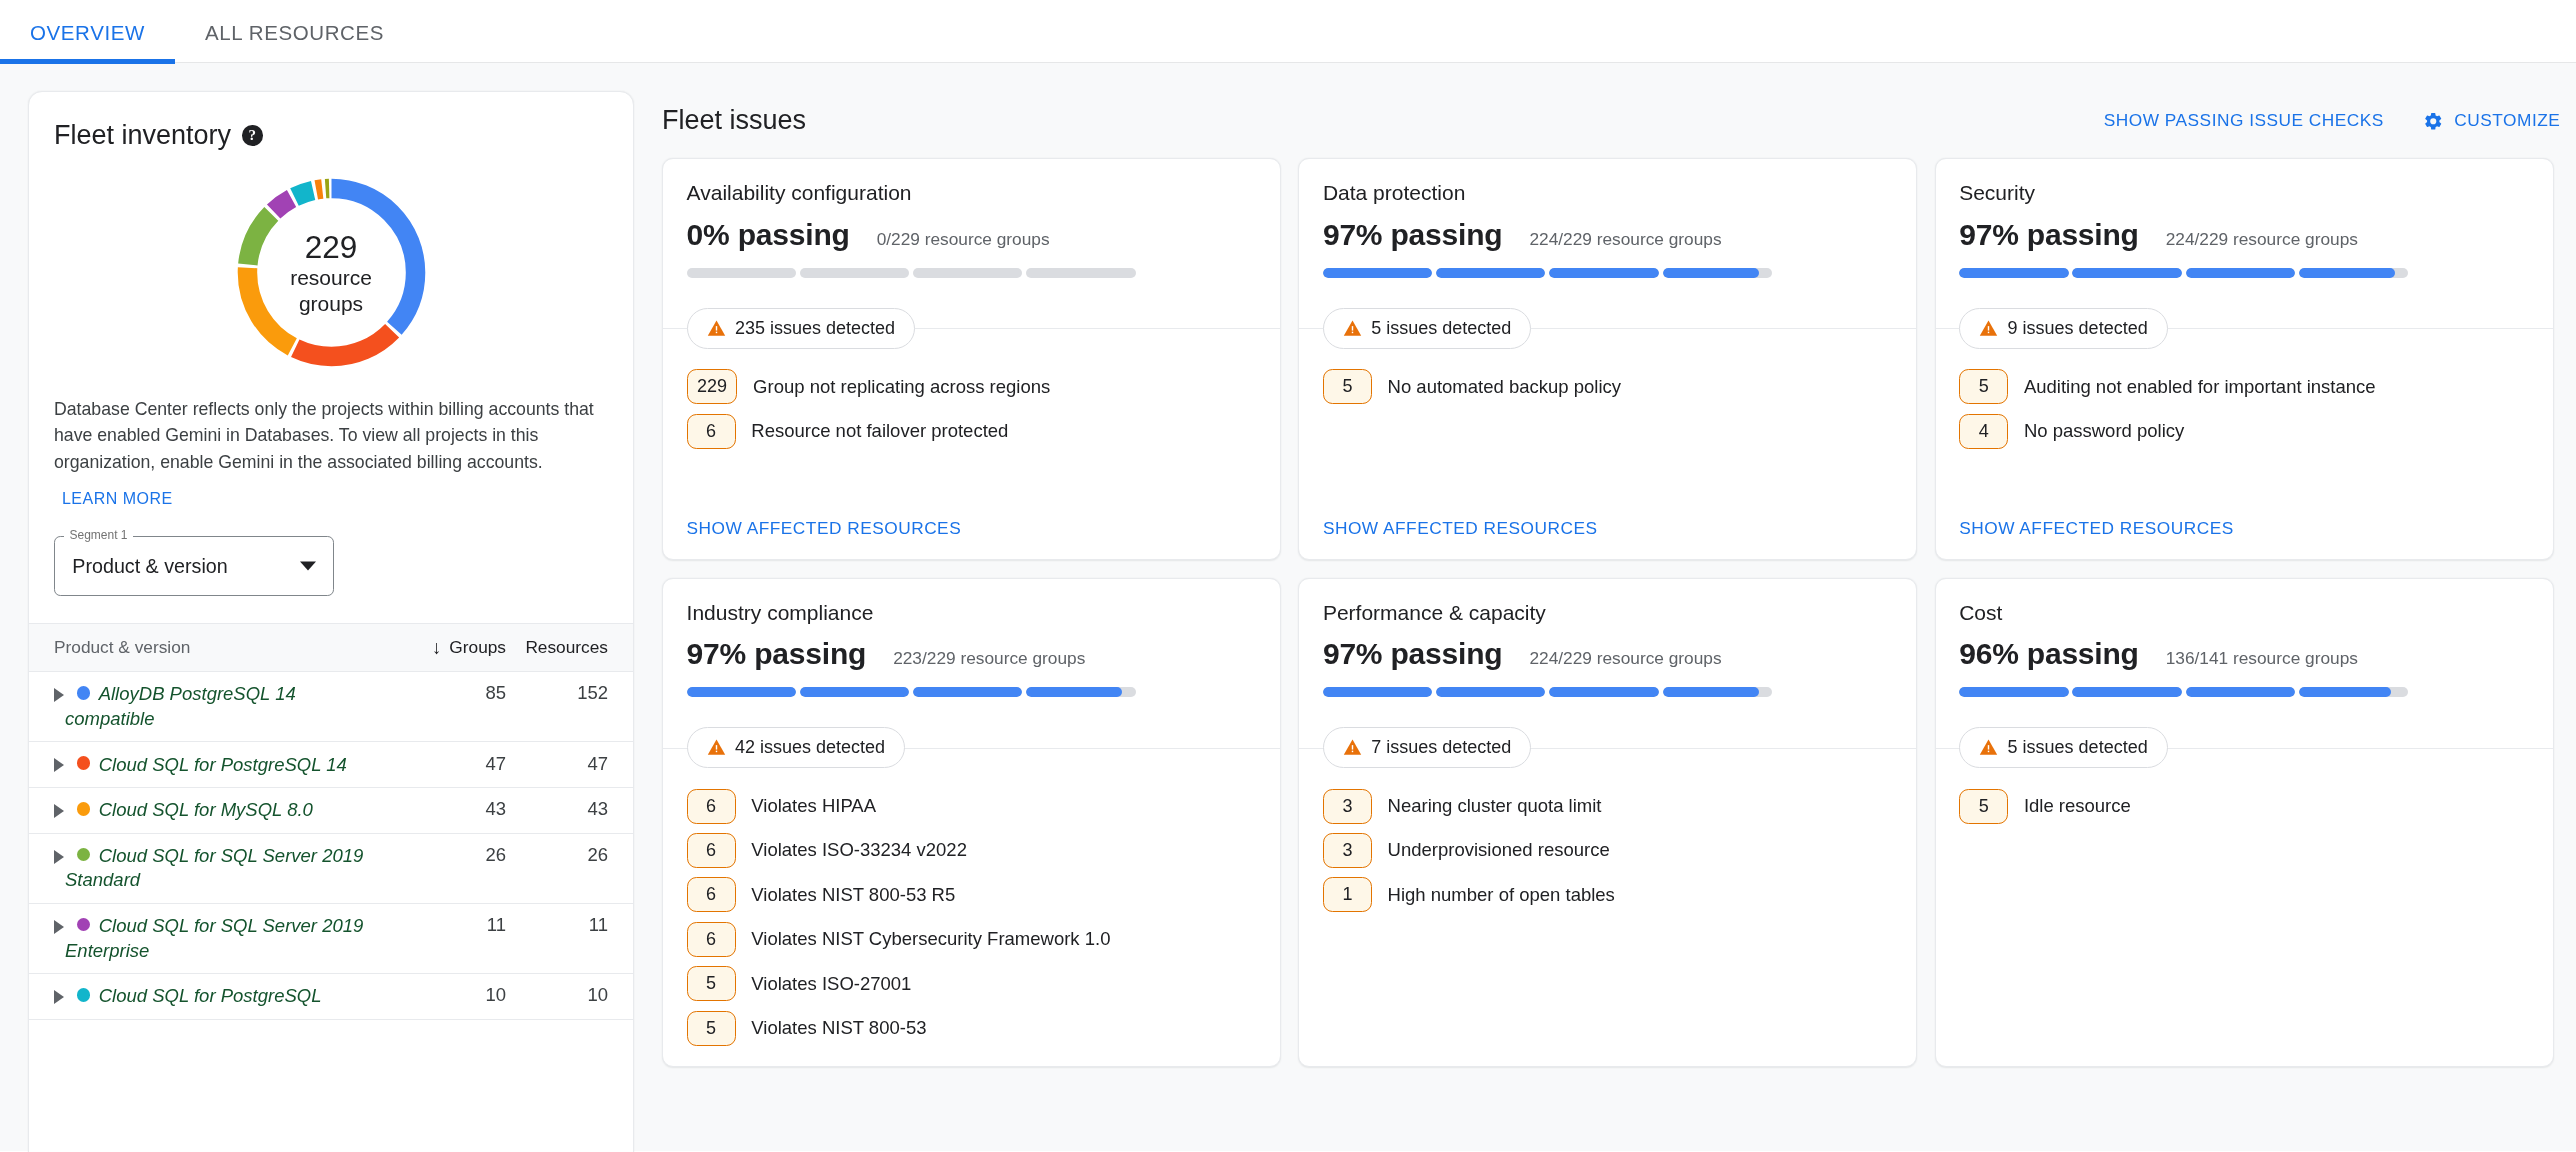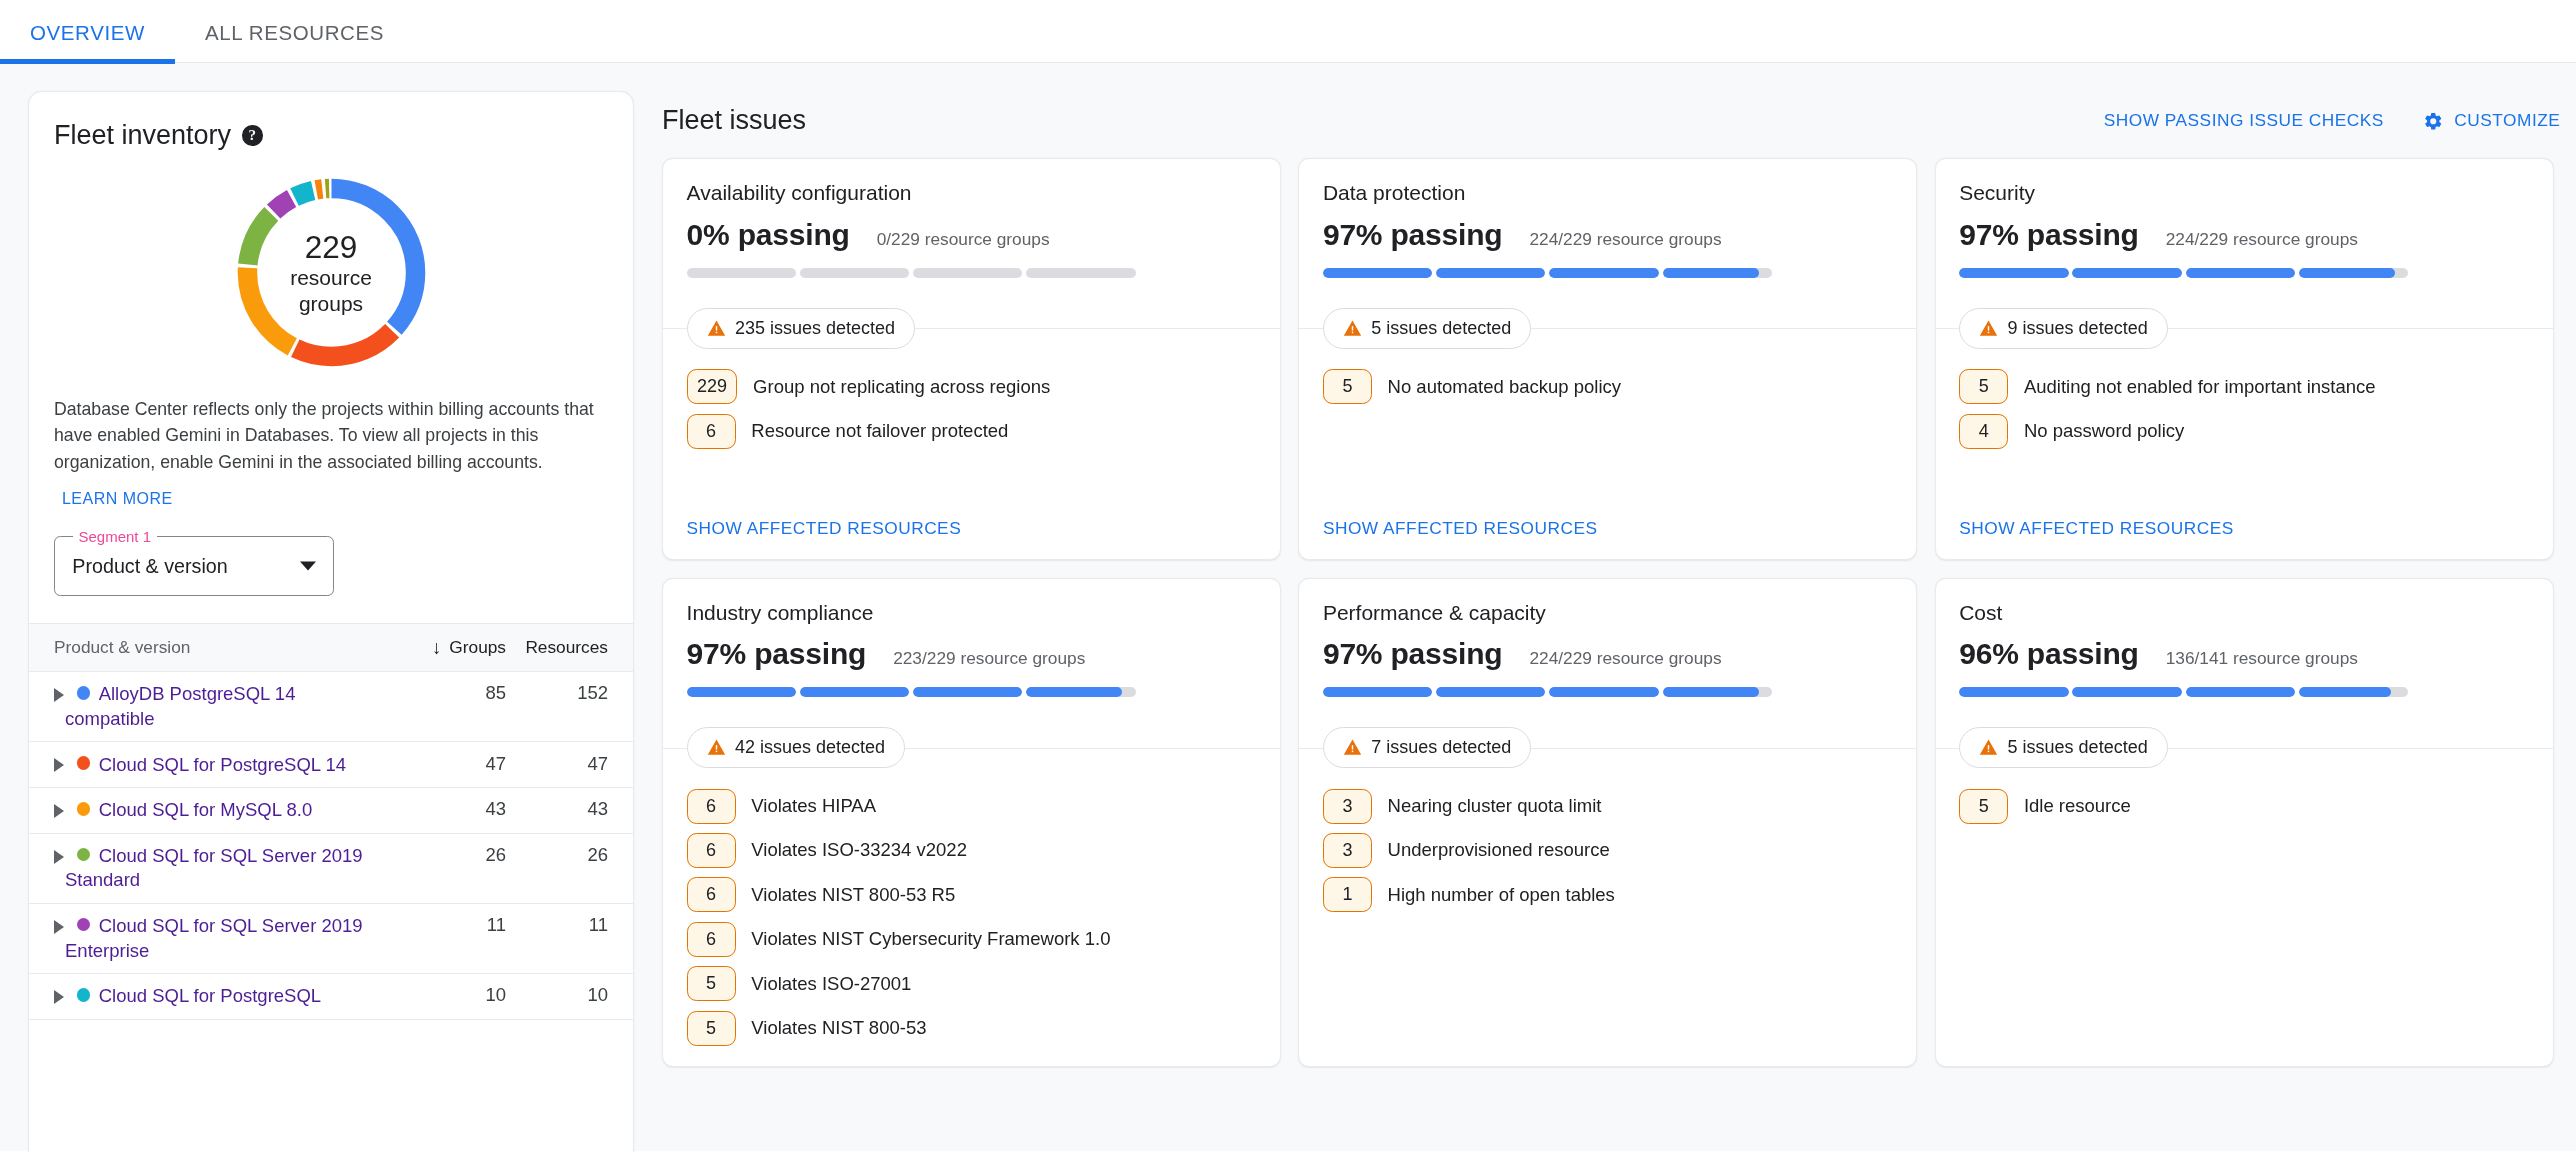--- a/index.html
+++ b/index.html
@@ -115,23 +115,23 @@
   .field {
     position: relative;
     width: 280px; height: 60px;
     border: 0.8px solid #80868b;
     border-radius: 6.3px;
     display: flex; align-items: center;
     padding: 0 17.3px;
     cursor: pointer;
   }
   .field-label {
-    position: absolute; top: -9.4px; left: 18px;
+    position: absolute; top: -9.4px; left: 9px;
     background: #fff; padding: 0 5.5px;
-    font-size: 15px; color: #ec4899;
+    font-size: 12px; color: #737373;
   }
   .field-value { font-size: 19.7px; color: #202124; }
   .caret {
     position: absolute; right: 17.3px; top: 50%;
     transform: translateY(-50%);
     width: 0; height: 0;
     border-left: 8.7px solid transparent;
     border-right: 8.7px solid transparent;
     border-top: 9.4px solid #202124;
   }
@@ -158,24 +158,25 @@
     font-size: 17.3px; color: #202124; font-weight: 500;
   }
   .trow {
     display: flex; align-items: flex-start;
     border-bottom: 0.8px solid #e8eaed;
     padding: 10.2px 25px 10.2px 25px;
     min-height: 38px;
   }
   .trow-name {
     flex: 1;
-    font-size: 18.5px; color: #4c1d95;
+    font-size: 18.5px; color: #14532d;
     line-height: 1.32;
     padding-left: 11px;
     text-indent: -11px;
+    font-style: italic;
   }
   .expander {
     display: inline-block;
     width: 0; height: 0;
     border-top: 7.9px solid transparent;
     border-bottom: 7.9px solid transparent;
     border-left: 10.2px solid #5f6368;
     margin-right: 12.6px;
     vertical-align: -1.6px;
     cursor: pointer;

